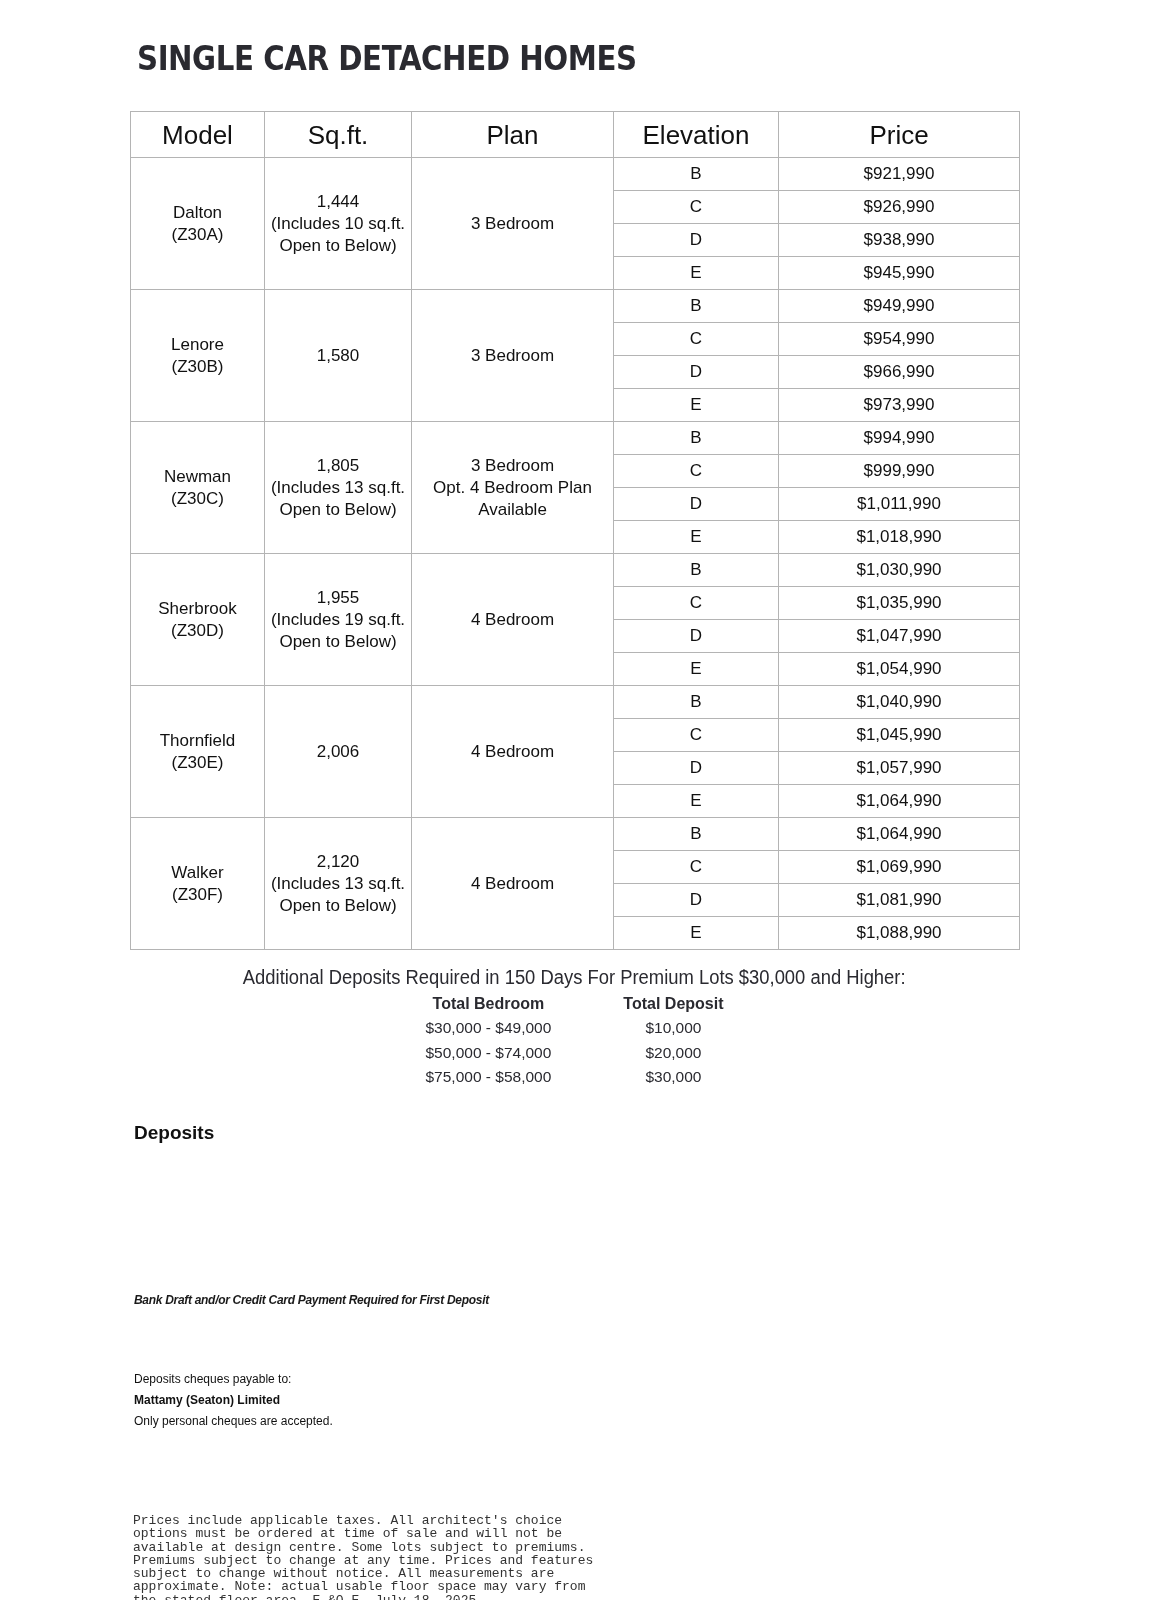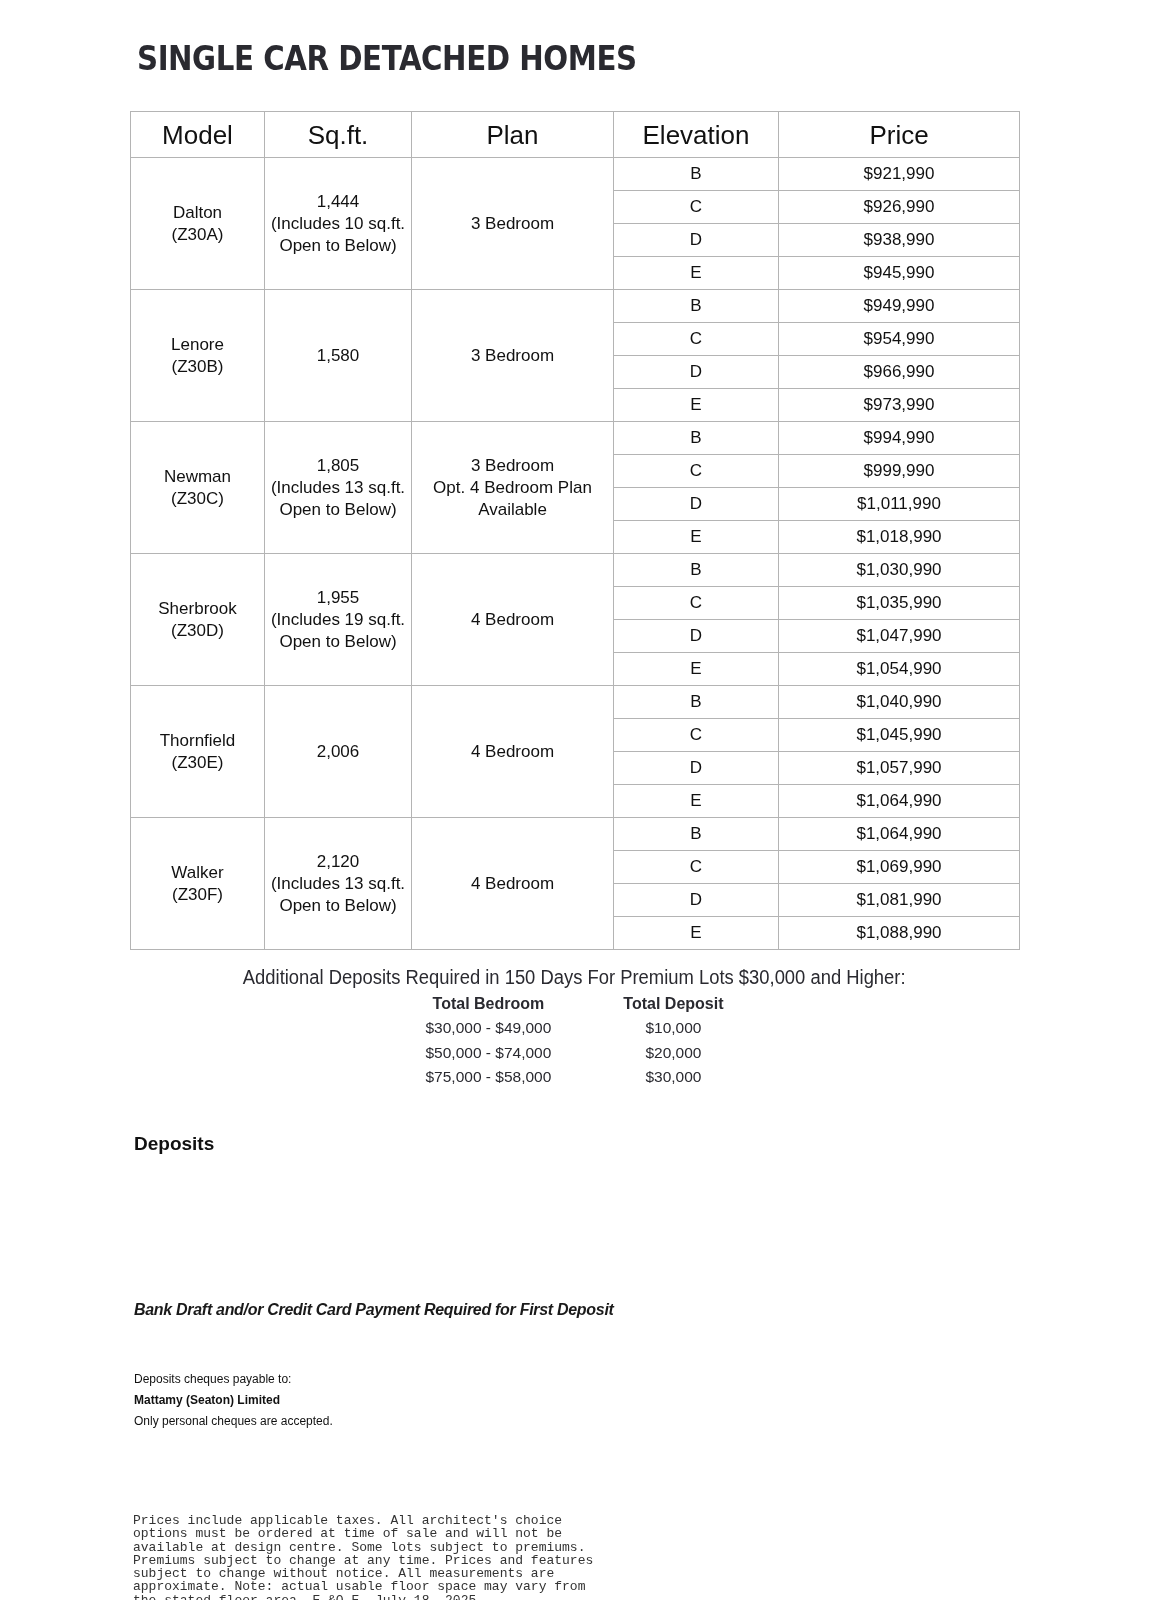--- a/index.html
+++ b/index.html
@@ -40,27 +40,27 @@
       font-size: 20px; transform: scaleX(0.92); display: inline-block;
       white-space: nowrap;
     }
     .premium-table {
       margin: 3px auto 0; border-collapse: collapse; font-size: 15.5px;
     }
     .premium-table th { font-weight: bold; padding: 0 36px; height: 24px; font-size: 16px; }
     .premium-table td { padding: 0 36px; height: 24.5px; }
 
     .deposits { position: absolute; left: 134px; top: 1117px; font-size: 16px; }
-    .deposits h2 { margin: 16px 0 2px 0; font-size: 19px; font-weight: bold; }
+    .deposits h2 { margin: 5px 0 2px 0; font-size: 19px; font-weight: bold; }
     .deposits ul { list-style: none; margin: 0; padding: 0; }
     .deposits li { height: 25px; line-height: 25px; }
 
     .bank-note {
-      position: absolute; left: 134px; top: 1293px; font-size: 16px;
-      font-style: italic; font-weight: bold; color: #1a1a1a; letter-spacing: -0.3px; margin-top: 8px;
+      position: absolute; left: 134px; top: 1293px; font-size: 12px;
+      font-style: italic; font-weight: bold; color: #1a1a1a; letter-spacing: -0.3px;
     }
     .cheques { position: absolute; left: 134px; top: 1369px; font-size: 12px; line-height: 21px; }
     .cheques .payee { font-weight: bold; }
     .disclaimer {
       position: absolute; left: 133px; top: 1514px; width: 475px;
       font-size: 13px; line-height: 13.3px; color: #333; font-family: Liberation Mono, monospace;
     }
   </style>
 </head>
 <body>

